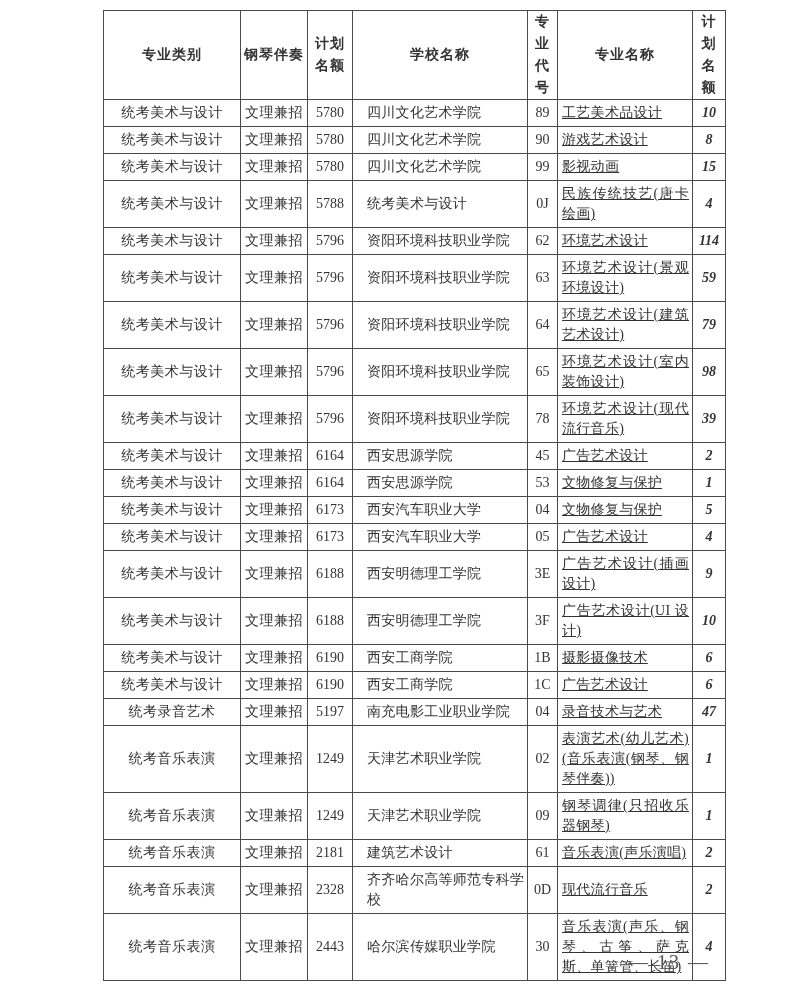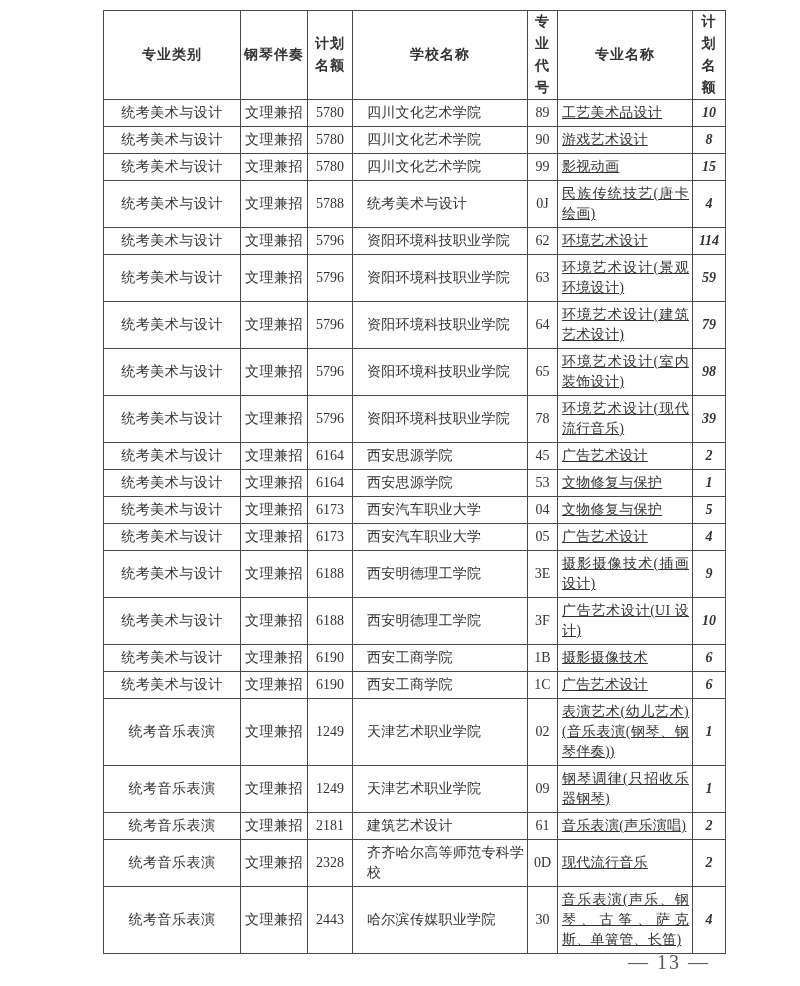--- a/index.html
+++ b/index.html
@@ -207,21 +207,21 @@
             <td class="c5">05</td>
             <td class="c6">广告艺术设计</td>
             <td class="c7">4</td>
           </tr>
           <tr>
             <td class="c1">统考美术与设计</td>
             <td class="c2">文理兼招</td>
             <td class="c3">6188</td>
             <td class="c4">西安明德理工学院</td>
             <td class="c5">3E</td>
-            <td class="c6">摄影摄像技术(插画设计)</td>
+            <td class="c6">广告艺术设计(插画设计)</td>
             <td class="c7">9</td>
           </tr>
           <tr>
             <td class="c1">统考美术与设计</td>
             <td class="c2">文理兼招</td>
             <td class="c3">6188</td>
             <td class="c4">西安明德理工学院</td>
             <td class="c5">3F</td>
             <td class="c6">广告艺术设计(UI 设计)</td>
             <td class="c7">10</td>
@@ -236,20 +236,29 @@
             <td class="c7">6</td>
           </tr>
           <tr>
             <td class="c1">统考美术与设计</td>
             <td class="c2">文理兼招</td>
             <td class="c3">6190</td>
             <td class="c4">西安工商学院</td>
             <td class="c5">1C</td>
             <td class="c6">广告艺术设计</td>
             <td class="c7">6</td>
+          </tr>
+          <tr>
+            <td class="c1">统考录音艺术</td>
+            <td class="c2">文理兼招</td>
+            <td class="c3">5197</td>
+            <td class="c4">南充电影工业职业学院</td>
+            <td class="c5">04</td>
+            <td class="c6">录音技术与艺术</td>
+            <td class="c7">47</td>
           </tr>
           <tr>
             <td class="c1">统考音乐表演</td>
             <td class="c2">文理兼招</td>
             <td class="c3">1249</td>
             <td class="c4">天津艺术职业学院</td>
             <td class="c5">02</td>
             <td class="c6">表演艺术(幼儿艺术)(音乐表演(钢琴、钢琴伴奏))</td>
             <td class="c7">1</td>
           </tr>

